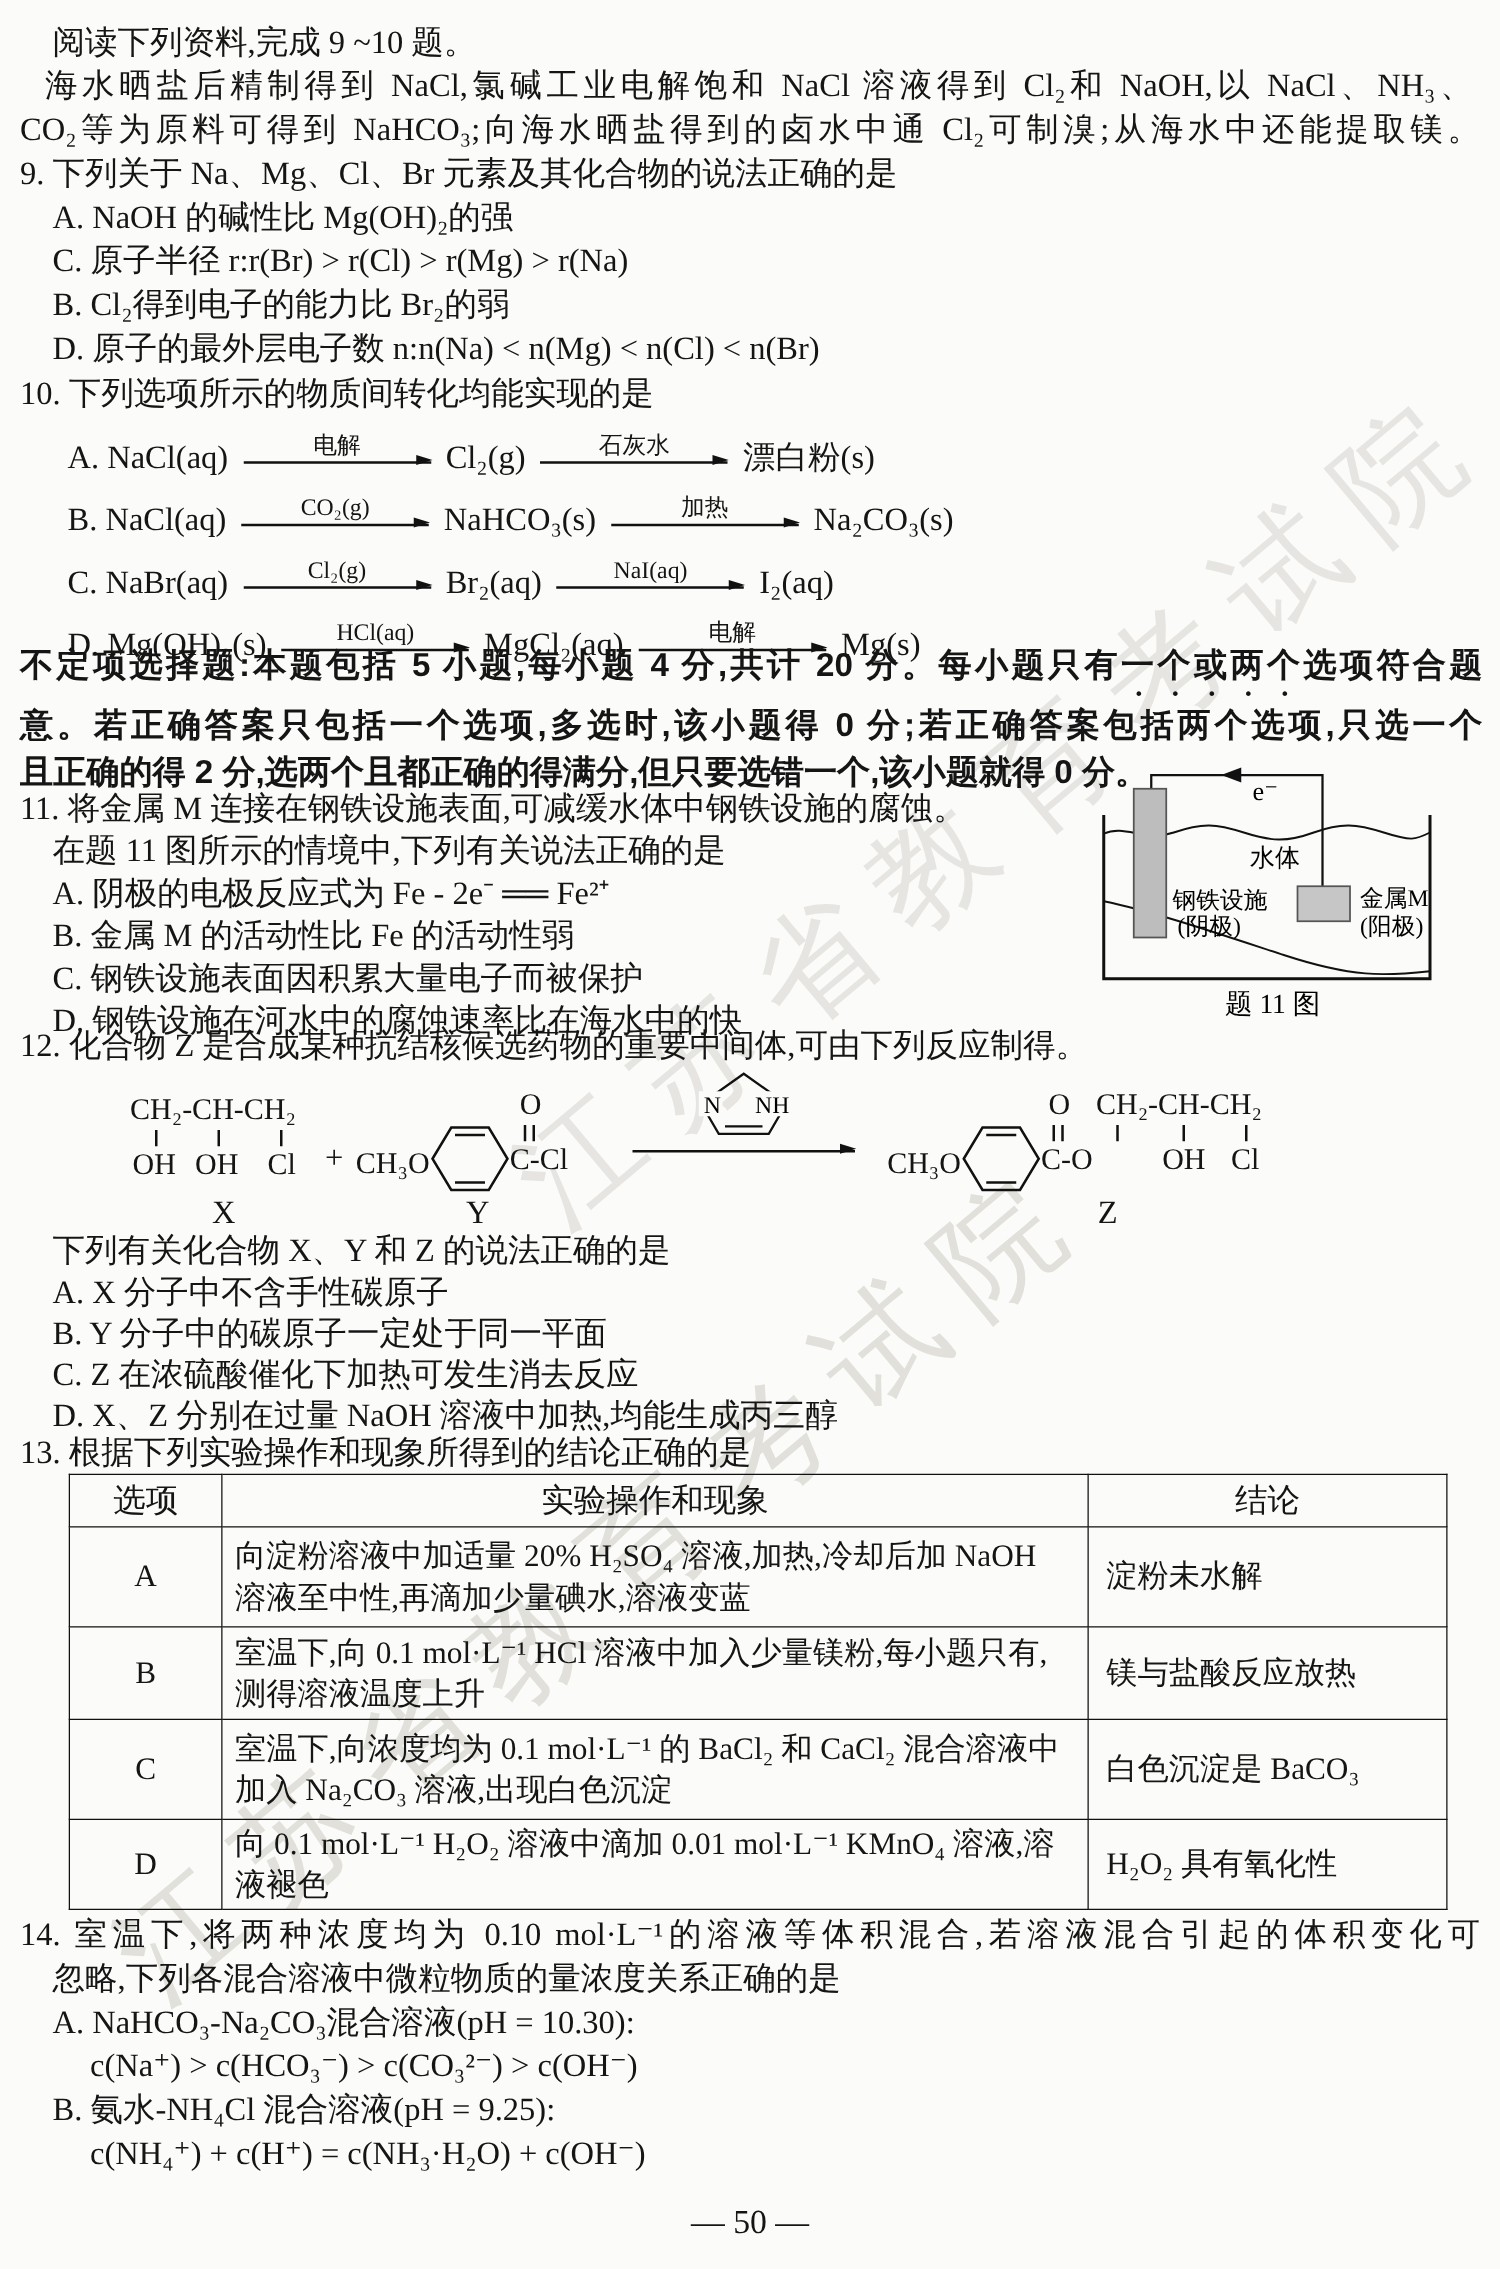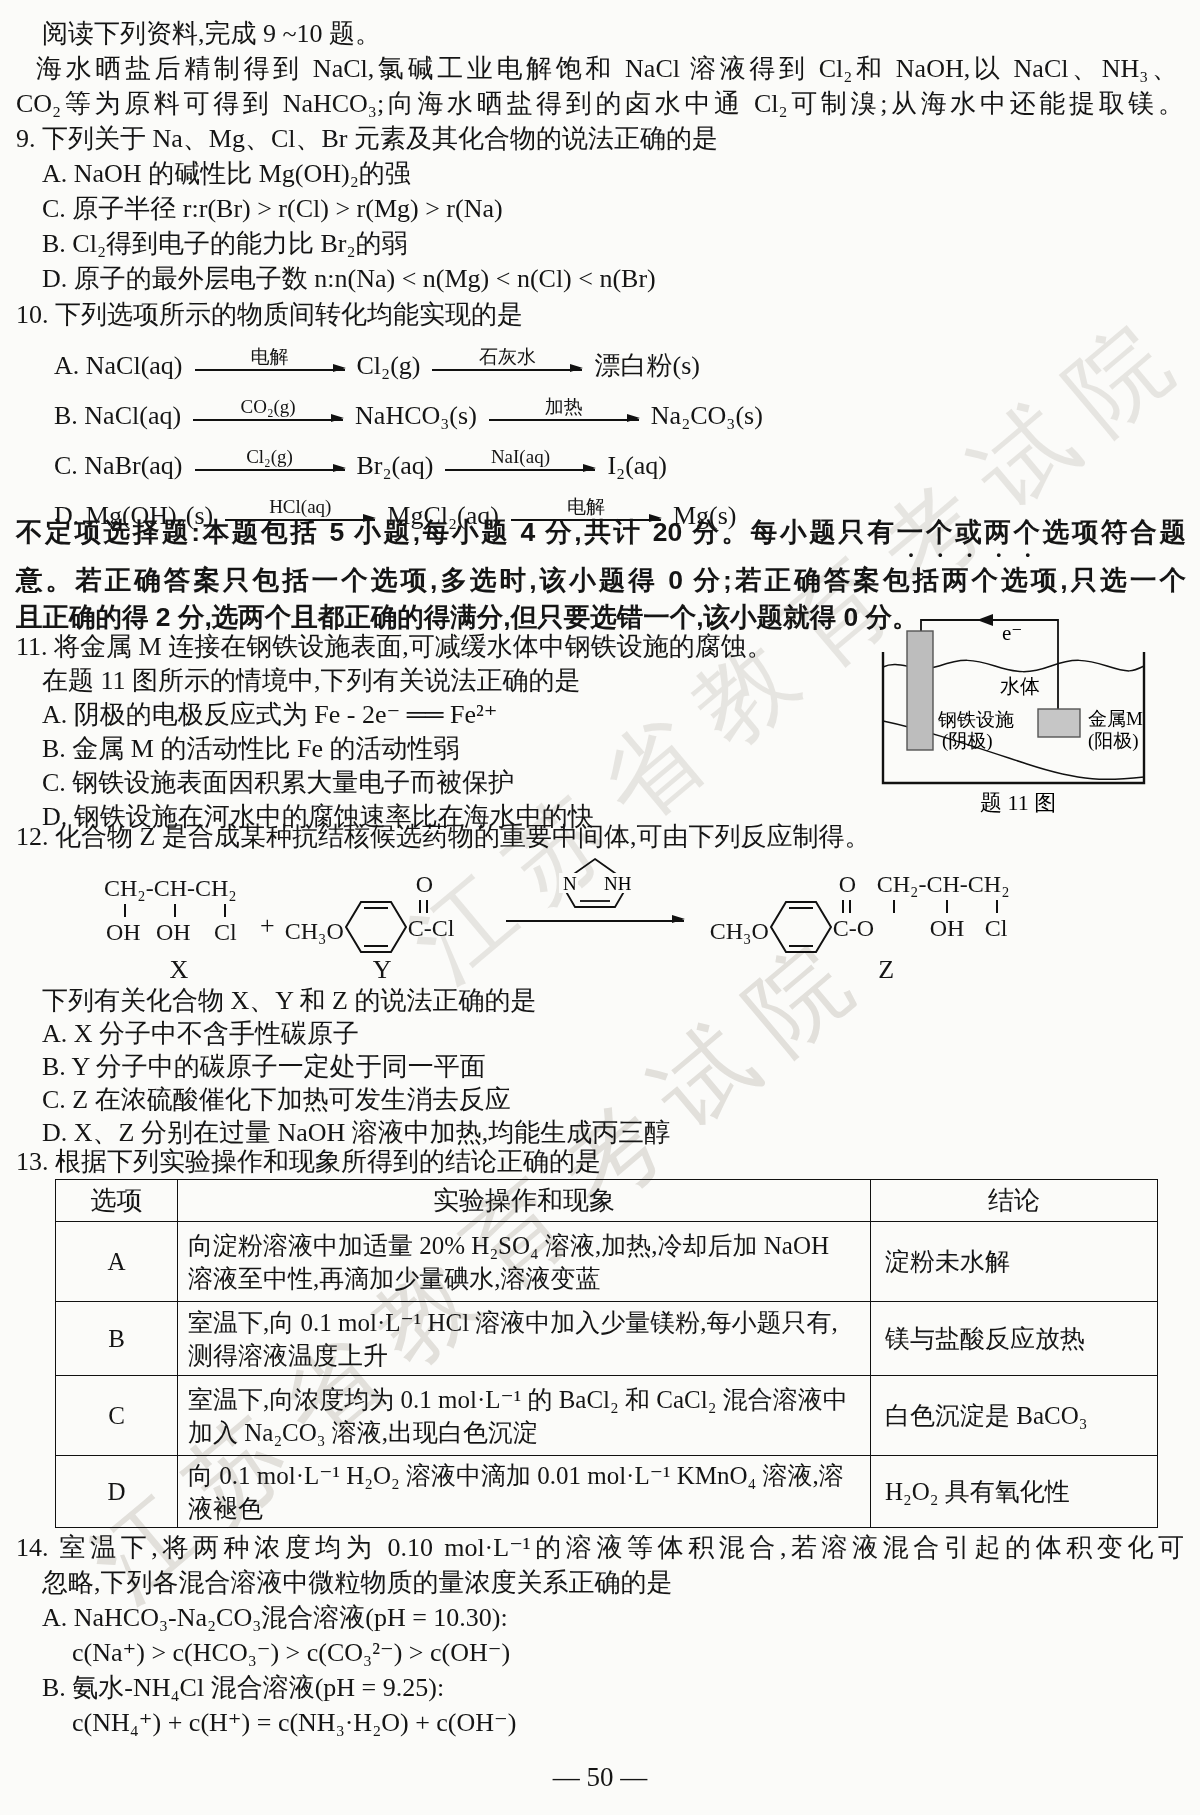--- a/index.html
+++ b/index.html
@@ -5,21 +5,21 @@
   html,body{margin:0;padding:0;}
   body{
     width:1200px;height:1815px;position:relative;overflow:hidden;
     background:#fbfbf9;color:#151515;
     font-family:"Liberation Serif","DejaVu Serif",serif;
     font-size:26px;
   }
   .abs{position:absolute;}
   .ln{line-height:35px;white-space:nowrap;}
   .ind{margin-left:26px;}
-  .opt{margin-left:26px;}
+  .opt{margin-left:26px;font-family:Liberation Serif, serif;}
   .just{white-space:normal;text-align:justify;text-align-last:justify;}
   
   .notice{font-family:"Liberation Sans","DejaVu Sans",sans-serif;font-weight:700;font-size:26.5px;}
   .notice .ln{line-height:37px;}
   .em-dots{
     -webkit-text-emphasis:filled dot #151515;
     -webkit-text-emphasis-position:under right;
     text-emphasis:filled dot #151515;
     text-emphasis-position:under right;
   }

